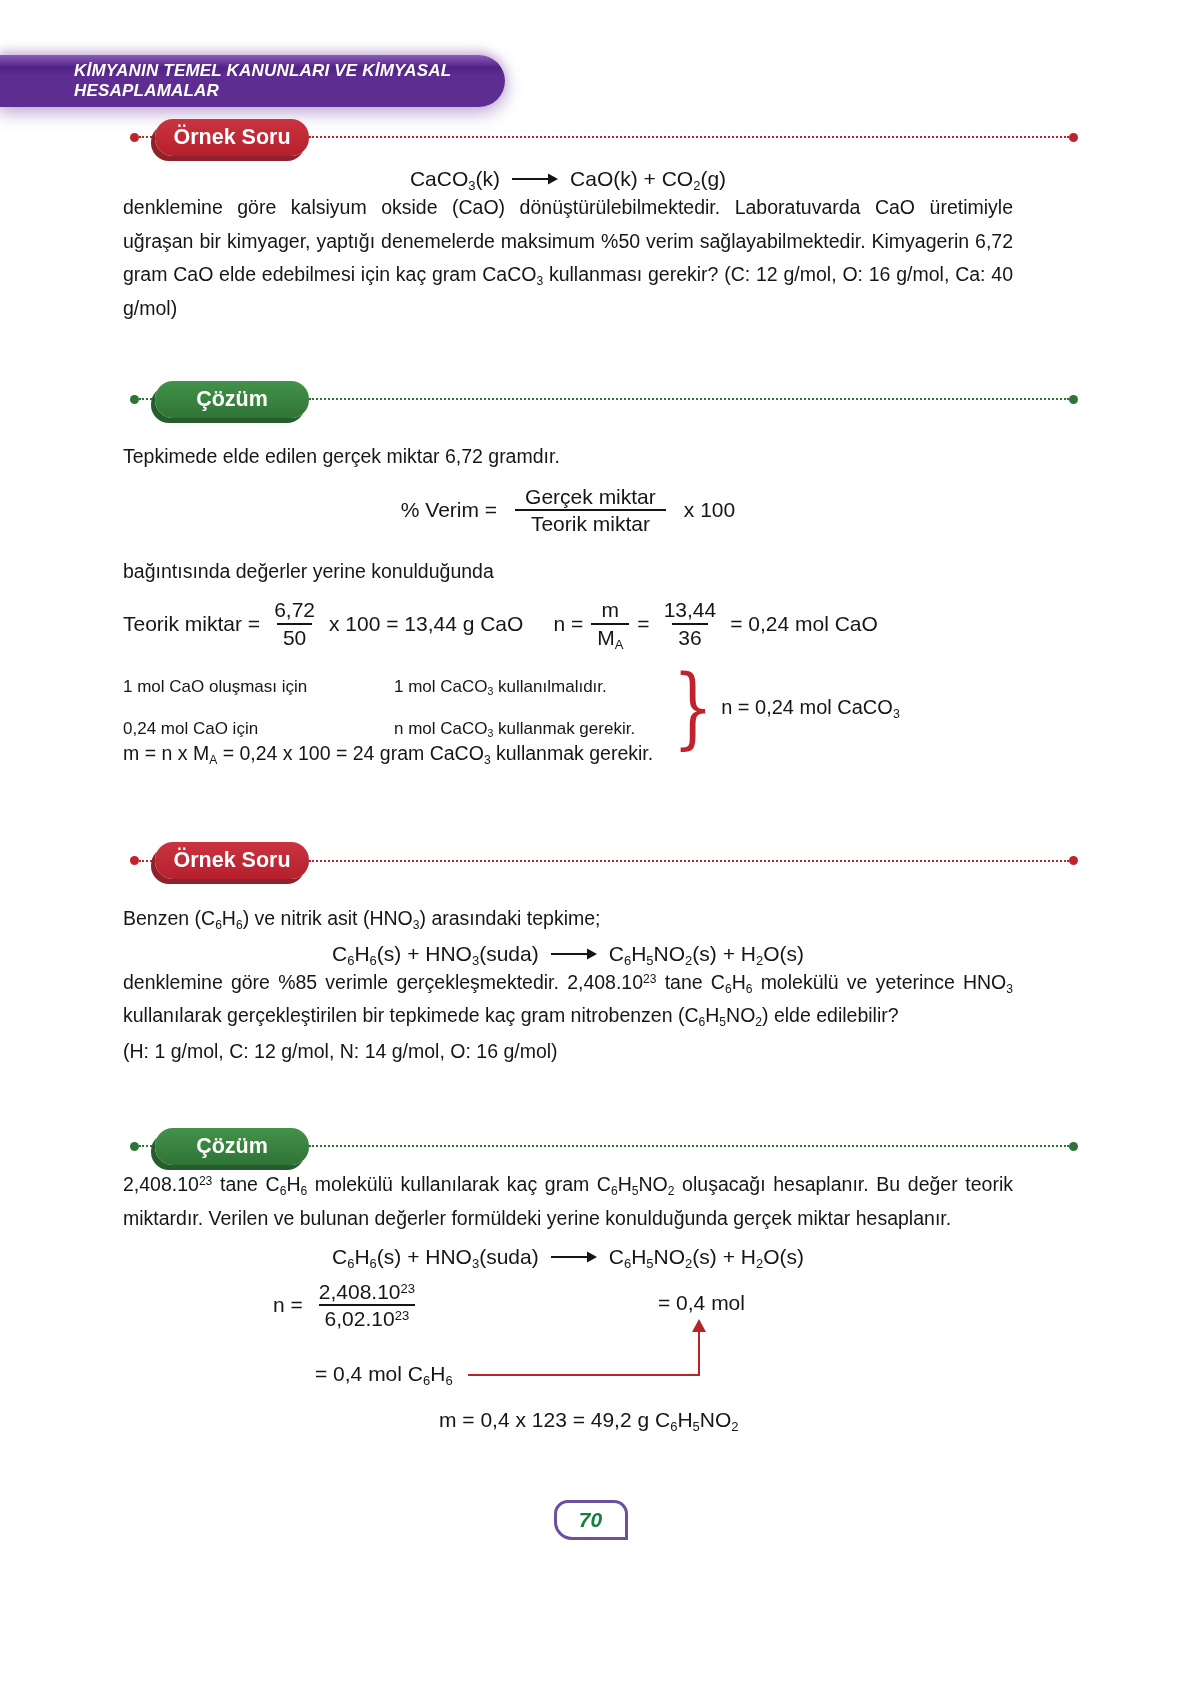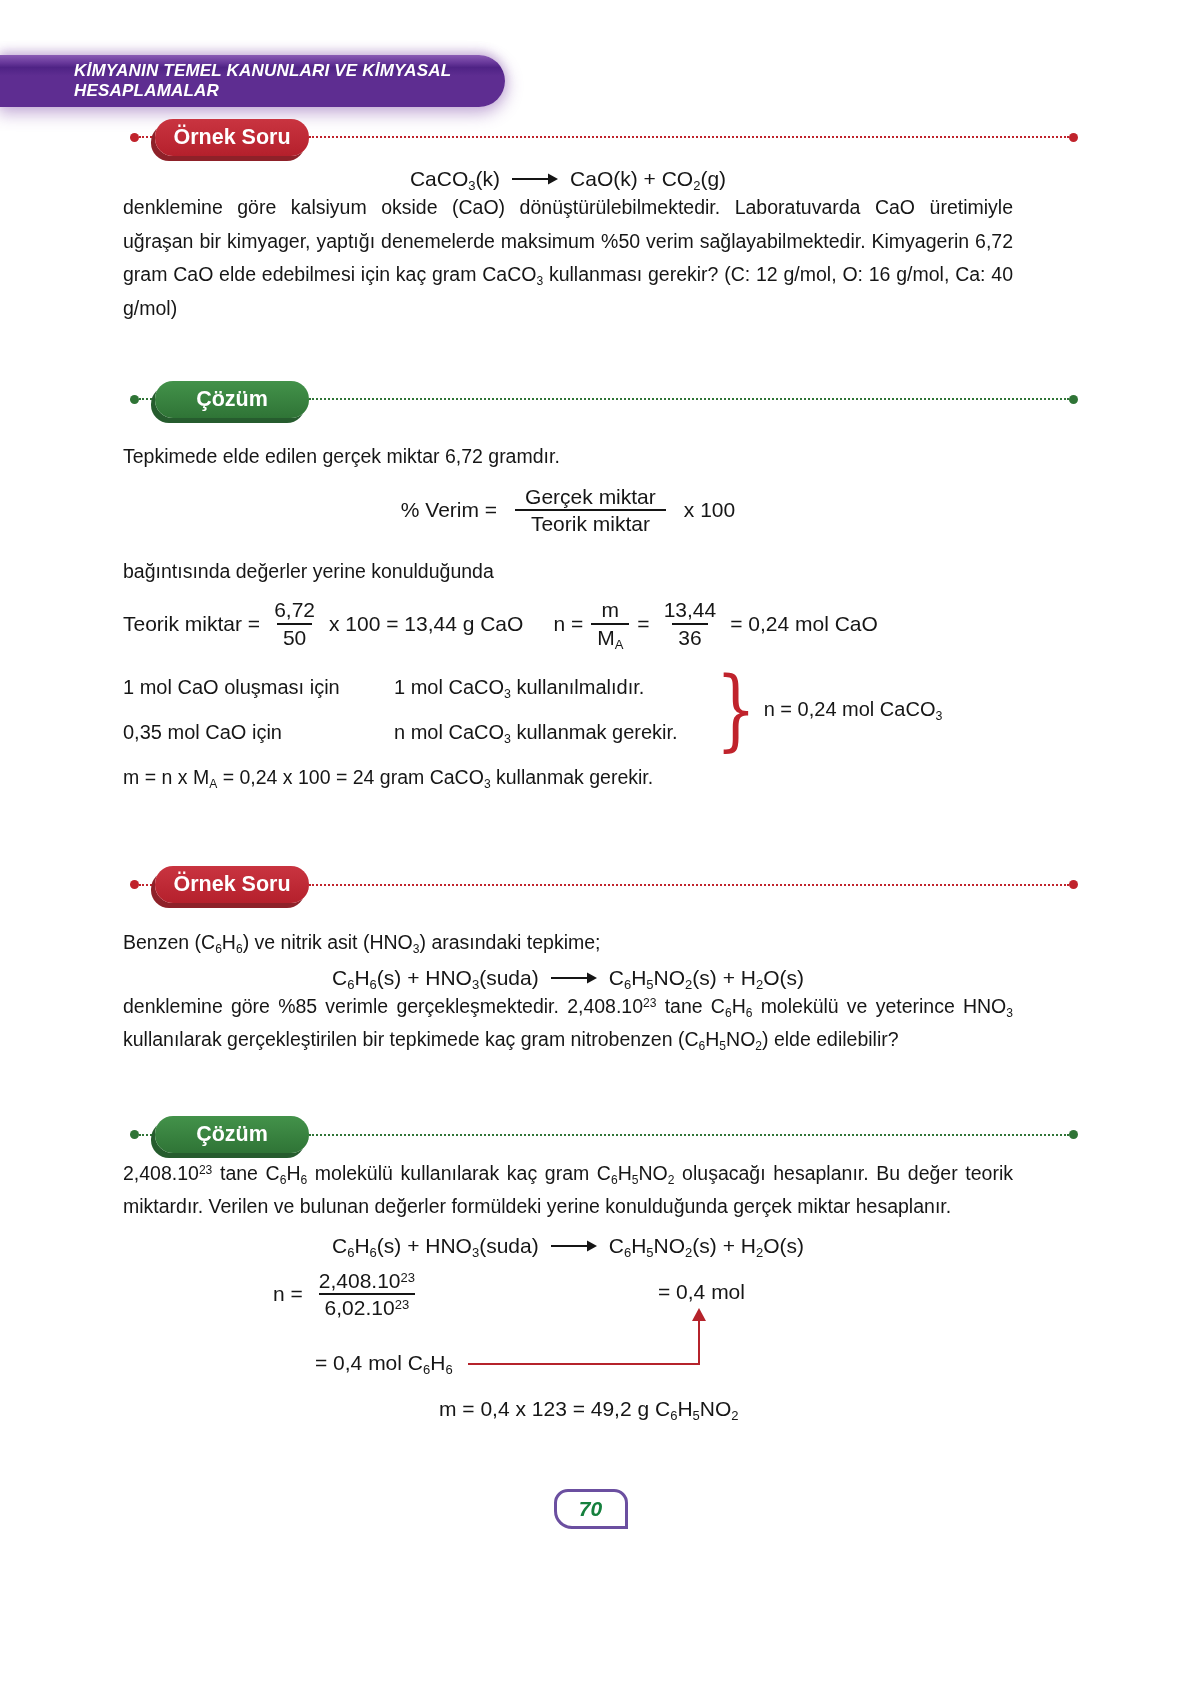--- a/index.html
+++ b/index.html
@@ -43,21 +43,21 @@
   .eq-center { display:flex; justify-content:center; align-items:center; gap:12px; font-size:21px; }
   .rxn-arrow { display:block; }
   
   .frac { display:inline-flex; flex-direction:column; align-items:center; font-size:21px; line-height:1.2; }
   .frac .num, .frac .den { padding:0 6px; text-align:center; }
   .frac .den { border-top:2px solid #151515; }
   .frac.wide .num, .frac.wide .den { padding:0 16px; }
   .frow { display:flex; align-items:center; font-size:21px; }
   
   .mol-block { display:flex; align-items:center; margin-top:26px; }
-  .mol-lines { display:grid; grid-template-columns:271px auto; row-gap:22px; font-size:20px; }
+  .mol-lines { display:grid; grid-template-columns:271px auto; row-gap:22px; font-size:17px; }
   .brace {
     font-family:"DejaVu Serif",serif; font-size:88px; line-height:64px; font-weight:400;
     color:#c0232c; transform:scaleX(.72); margin-left:30px; flex:none;
   }
   .brace-result { font-size:20px; }
   
   .calc { position:relative; height:165px; font-size:21px; margin-top:8px; }
   .calc .n-group   { position:absolute; left:150px; top:2px;  display:flex; align-items:center; gap:10px; }
   .calc .mol-result{ position:absolute; left:535px; top:14px; }
   .calc .mol-c6h6  { position:absolute; left:192px; top:85px; }
@@ -68,21 +68,21 @@
                border-left:7px solid transparent; border-right:7px solid transparent;
                border-bottom:13px solid #b5232b; }
   
   .page-num {
     width:74px; height:40px; border:3px solid #6b4fa0; border-radius:14px 14px 0 18px;
     margin:58px auto 0; display:flex; align-items:center; justify-content:center;
     font-style:italic; font-weight:bold; color:#15803d; font-size:21px; box-sizing:border-box;
   }
   
   .mt8{margin-top:8px;} .mt10{margin-top:10px;} .mt12{margin-top:12px;} .mt14{margin-top:14px;}
-  .mt16{margin-top:16px;} .mt20{margin-top:20px;} .mt22{margin-top:22px;}
+  .mt16{margin-top:16px;} .mt20{} .mt22{margin-top:22px;}
   .mt52{margin-top:52px;} .mt56{margin-top:56px;} .mt72{margin-top:72px;}
   .gap30{width:30px; flex:none;}
 </style>
 </head>
 <body>
 
 <div class="page">
 
   <div class="banner">
     <span>KİMYANIN TEMEL KANUNLARI VE KİMYASAL HESAPLAMALAR</span>
@@ -154,21 +154,21 @@
         <span class="num">13,44</span>
         <span class="den">36</span>
       </span>
       <span style="margin-left:8px">= 0,24 mol CaO</span>
     </div>
 
     <div class="mol-block">
       <div class="mol-lines">
         <span>1 mol CaO oluşması için</span>
         <span>1 mol CaCO<sub>3</sub> kullanılmalıdır.</span>
-        <span>0,35 mol CaO için</span>
+        <span>0,24 mol CaO için</span>
         <span>n mol CaCO<sub>3</sub> kullanmak gerekir.</span>
       </div>
       <span class="brace">}</span>
       <span class="brace-result">n = 0,24 mol CaCO<sub>3</sub></span>
     </div>
 
     <div class="tline mt20">m = n x M<sub>A</sub> = 0,24 x 100 = 24 gram CaCO<sub>3</sub> kullanmak gerekir.</div>
   </div>
 
   <div class="rule-row red mt72">
@@ -187,20 +187,21 @@
     <div class="eq-center mt10">
       <span>C<sub>6</sub>H<sub>6</sub>(s) + HNO<sub>3</sub>(suda)</span>
       <svg class="rxn-arrow" width="46" height="12" viewBox="0 0 46 12">
         <line x1="0" y1="6" x2="37" y2="6" stroke="#151515" stroke-width="2"></line>
         <polygon points="36,0.5 46,6 36,11.5" fill="#151515"></polygon>
       </svg>
       <span>C<sub>6</sub>H<sub>5</sub>NO<sub>2</sub>(s) + H<sub>2</sub>O(s)</span>
     </div>
 
     <p class="body mt16">denklemine göre %85 verimle gerçekleşmektedir. 2,408.10<sup>23</sup> tane C<sub>6</sub>H<sub>6</sub> molekülü ve yeterince HNO<sub>3</sub> kullanılarak gerçekleştirilen bir tepkimede kaç gram nitrobenzen (C<sub>6</sub>H<sub>5</sub>NO<sub>2</sub>) elde edilebilir?</p>
+    <div class="tline" style="margin-top:2px; line-height:33.5px">(H: 1 g/mol, C: 12 g/mol, N: 14 g/mol, O: 16 g/mol)</div>
   </div>
 
   <div class="rule-row green mt56">
     <span class="end-dot"></span>
     <span class="dotline short"></span>
     <div class="badge green">
       <span>Çözüm</span>
     </div>
     <span class="dotline grow"></span>
     <span class="end-dot"></span>

